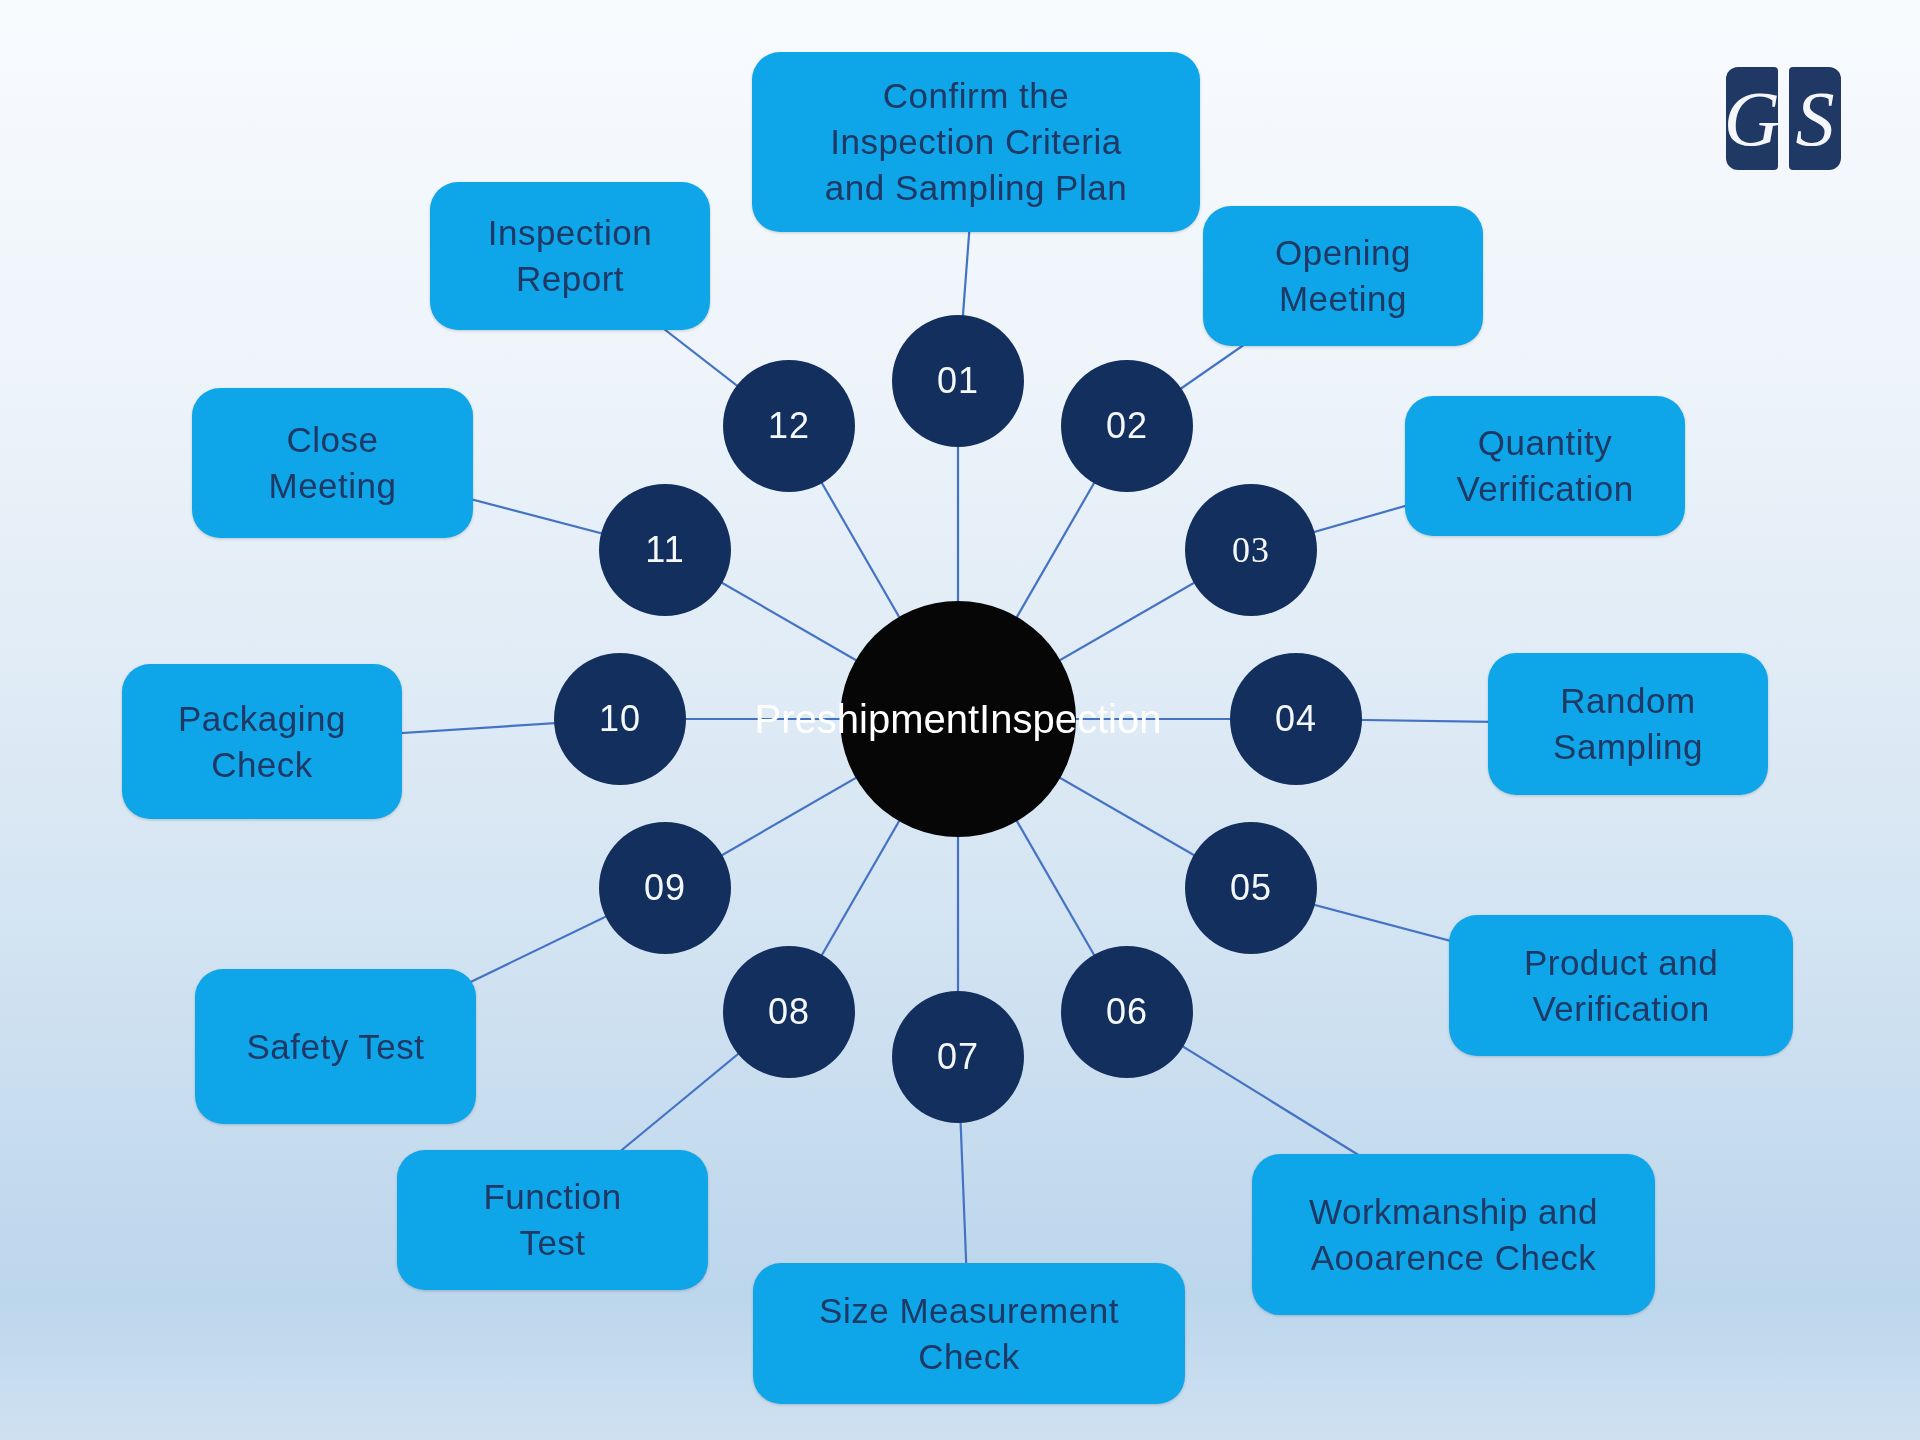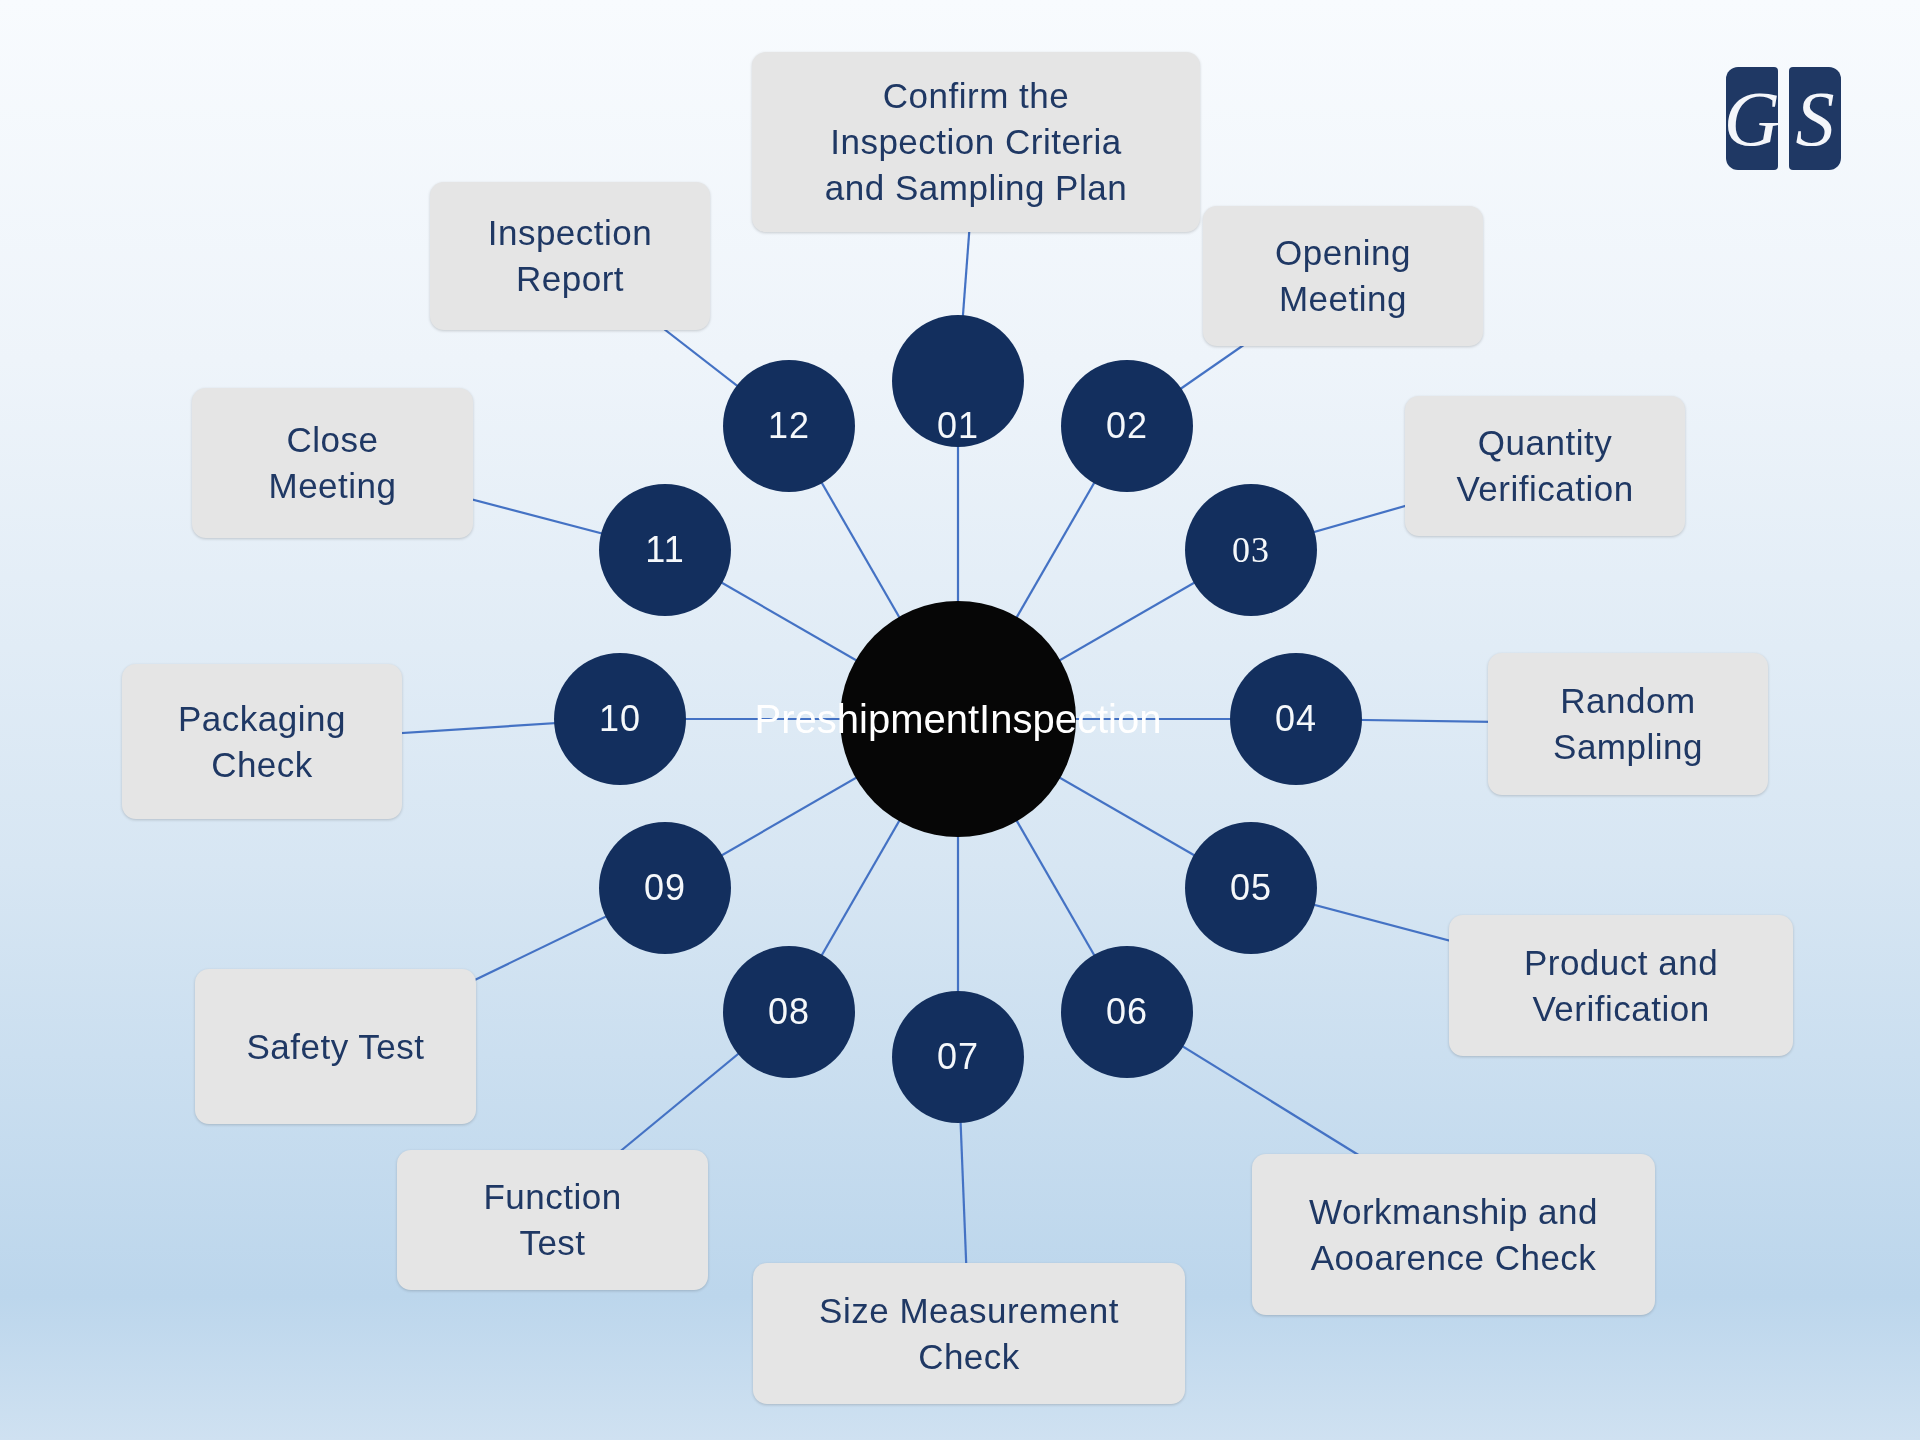--- a/index.html
+++ b/index.html
@@ -5,21 +5,21 @@
   html,body{margin:0;padding:0;}
   body{
     width:1920px;height:1440px;position:relative;overflow:hidden;
     font-family:"Liberation Sans", sans-serif;
     background:linear-gradient(180deg,#f8fbfe 0%,#eef4fa 25%,#d7e6f3 60%,#bcd6ec 90%,#cfe1f1 100%);
   }
   .stage{position:absolute;inset:0;}
   svg.lines{position:absolute;left:0;top:0;z-index:1;}
   svg.lines line{stroke:#4472c4;stroke-width:2.2;}
   .label-box{
-    position:absolute;z-index:3;background:#e5e5e5;border-radius:14px;
+    position:absolute;z-index:3;background:#0ea5e9;border-radius:28px;
     display:flex;align-items:center;justify-content:center;text-align:center;
     color:#1f3864;font-size:35px;line-height:46px;letter-spacing:.5px;
     white-space:pre-line;box-shadow:0 1px 3px rgba(0,0,0,.18);
   }
   .node{
     position:absolute;z-index:4;width:132px;height:132px;border-radius:50%;
     background:#132f5e;color:#f5f8fb;display:flex;align-items:center;justify-content:center;
     font-size:36px;letter-spacing:1px;
   }
   .center-node{
@@ -86,21 +86,21 @@
   <div class="label-box" style="left:397px;top:1150px;width:311px;height:140px;"><span>Function
 Test</span></div>
   <div class="label-box" style="left:195px;top:969px;width:281px;height:155px;"><span>Safety Test</span></div>
   <div class="label-box" style="left:122px;top:664px;width:280px;height:155px;"><span>Packaging
 Check</span></div>
   <div class="label-box" style="left:192px;top:388px;width:281px;height:150px;"><span>Close
 Meeting</span></div>
   <div class="label-box" style="left:430px;top:182px;width:280px;height:148px;"><span>Inspection
 Report</span></div>
 
-  <div class="node" style="left:892px;top:315px;align-items:flex-end;">
+  <div class="node" style="left:892px;top:315px;">
       <span>01</span>
     </div>
   <div class="node" style="left:1061px;top:360px;">
       <span>02</span>
     </div>
   <div class="node" style="left:1185px;top:484px;font-family:Liberation Serif, serif;">
       <span>03</span>
     </div>
   <div class="node" style="left:1230px;top:653px;">
       <span>04</span>

